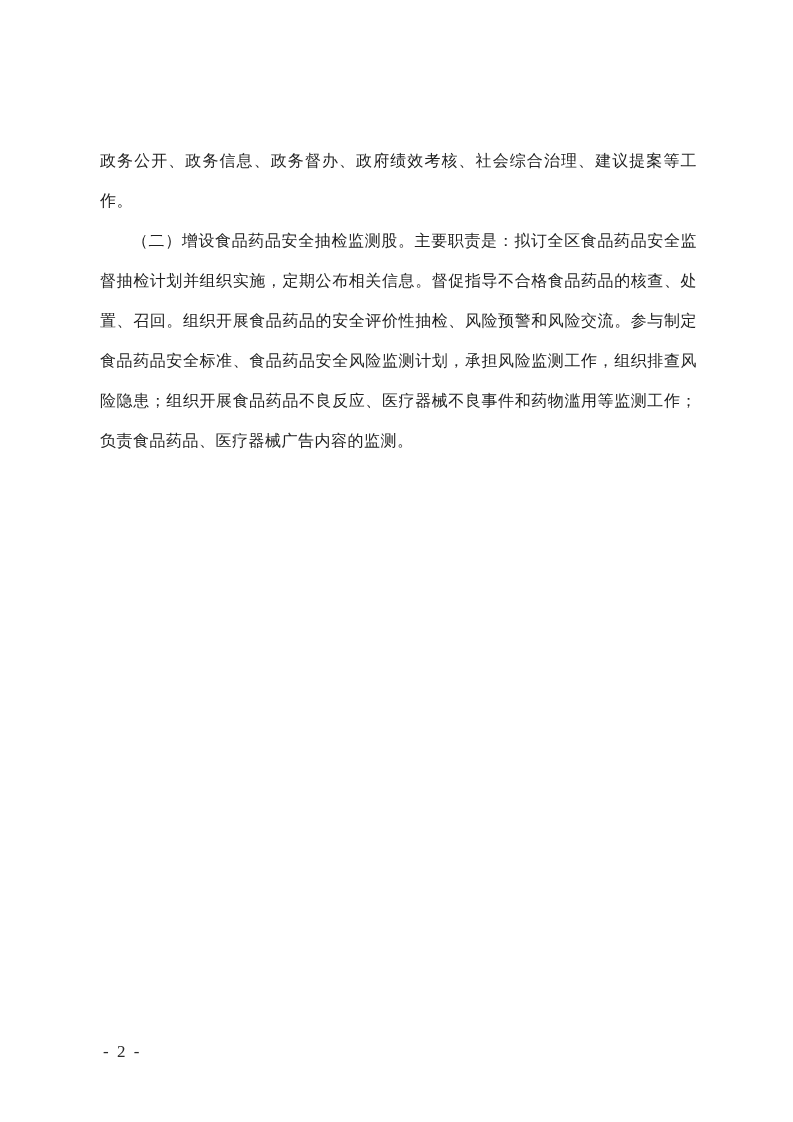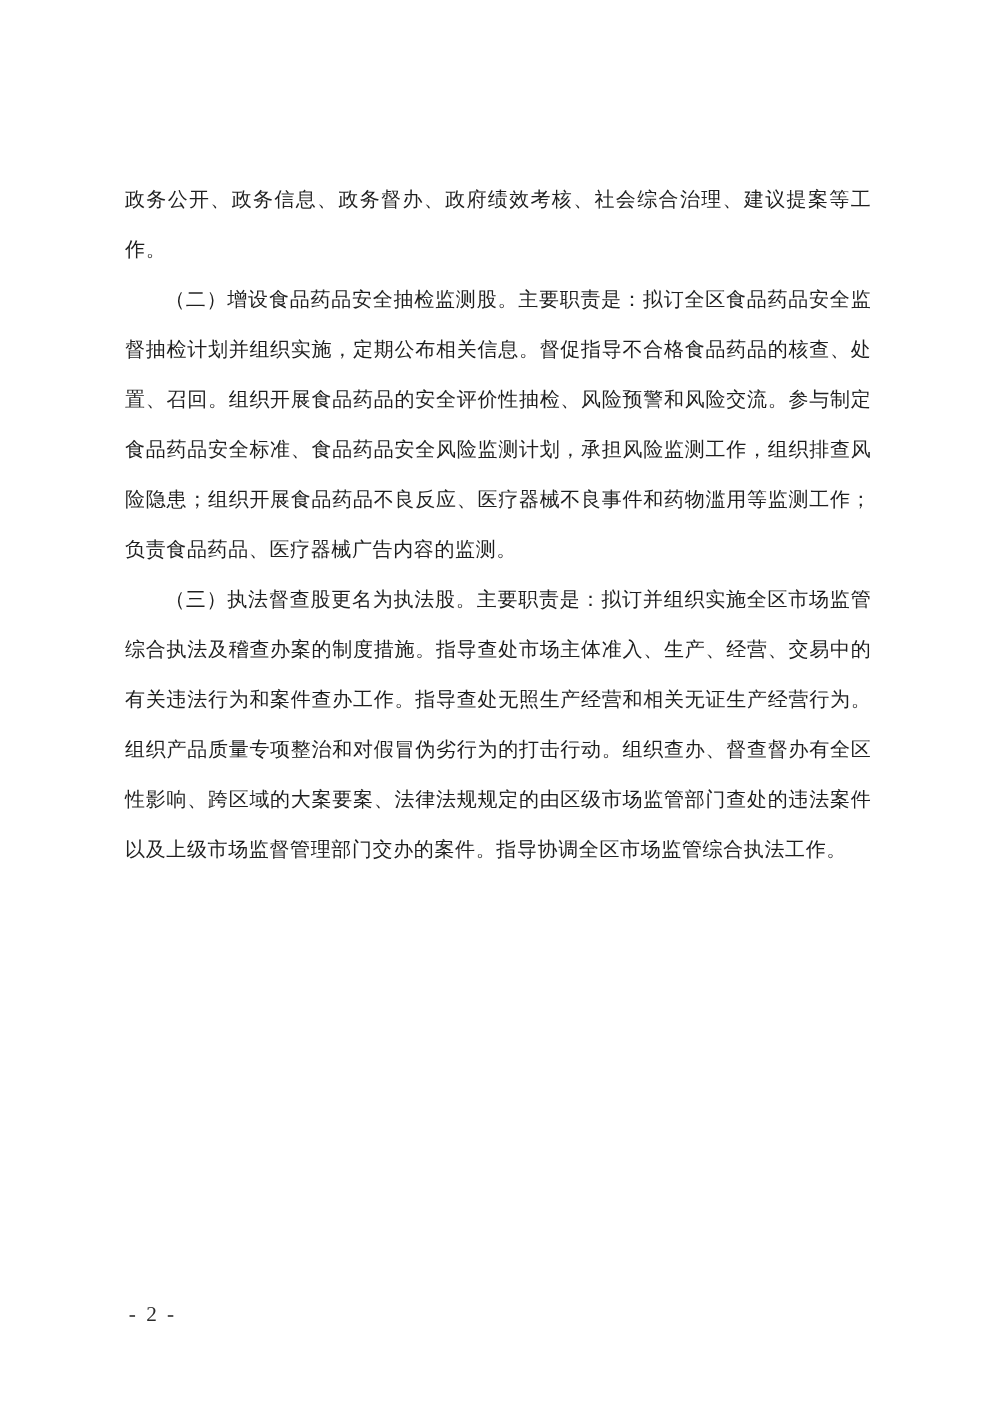--- a/index.html
+++ b/index.html
@@ -42,16 +42,15 @@
     font-family: "Liberation Serif", "DejaVu Serif", serif;
   }
 </style>
 </head>
 <body>
 
 <div class="page">
   <div class="content">
     <p class="para">政务公开、政务信息、政务督办、政府绩效考核、社会综合治理、建议提案等工作。</p>
     <p class="para indent">（二）增设食品药品安全抽检监测股。主要职责是：拟订全区食品药品安全监督抽检计划并组织实施，定期公布相关信息。督促指导不合格食品药品的核查、处置、召回。组织开展食品药品的安全评价性抽检、风险预警和风险交流。参与制定食品药品安全标准、食品药品安全风险监测计划，承担风险监测工作，组织排查风险隐患；组织开展食品药品不良反应、医疗器械不良事件和药物滥用等监测工作；负责食品药品、医疗器械广告内容的监测。</p>
-    <p class="para indent">（三）执法督查股更名为执法股。主要职责是：拟订并组织实施全区市场监管综合执法及稽查办案的制度措施。指导查处市场主体准入、生产、经营、交易中的有关违法行为和案件查办工作。指导查处无照生产经营和相关无证生产经营行为。组织产品质量专项整治和对假冒伪劣行为的打击行动。组织查办、督查督办有全区性影响、跨区域的大案要案、法律法规规定的由区级市场监管部门查处的违法案件以及上级市场监督管理部门交办的案件。指导协调全区市场监管综合执法工作。</p>
   </div>
   <div class="page-number">- 2 -</div>
 </div>
 
 </body></html>

